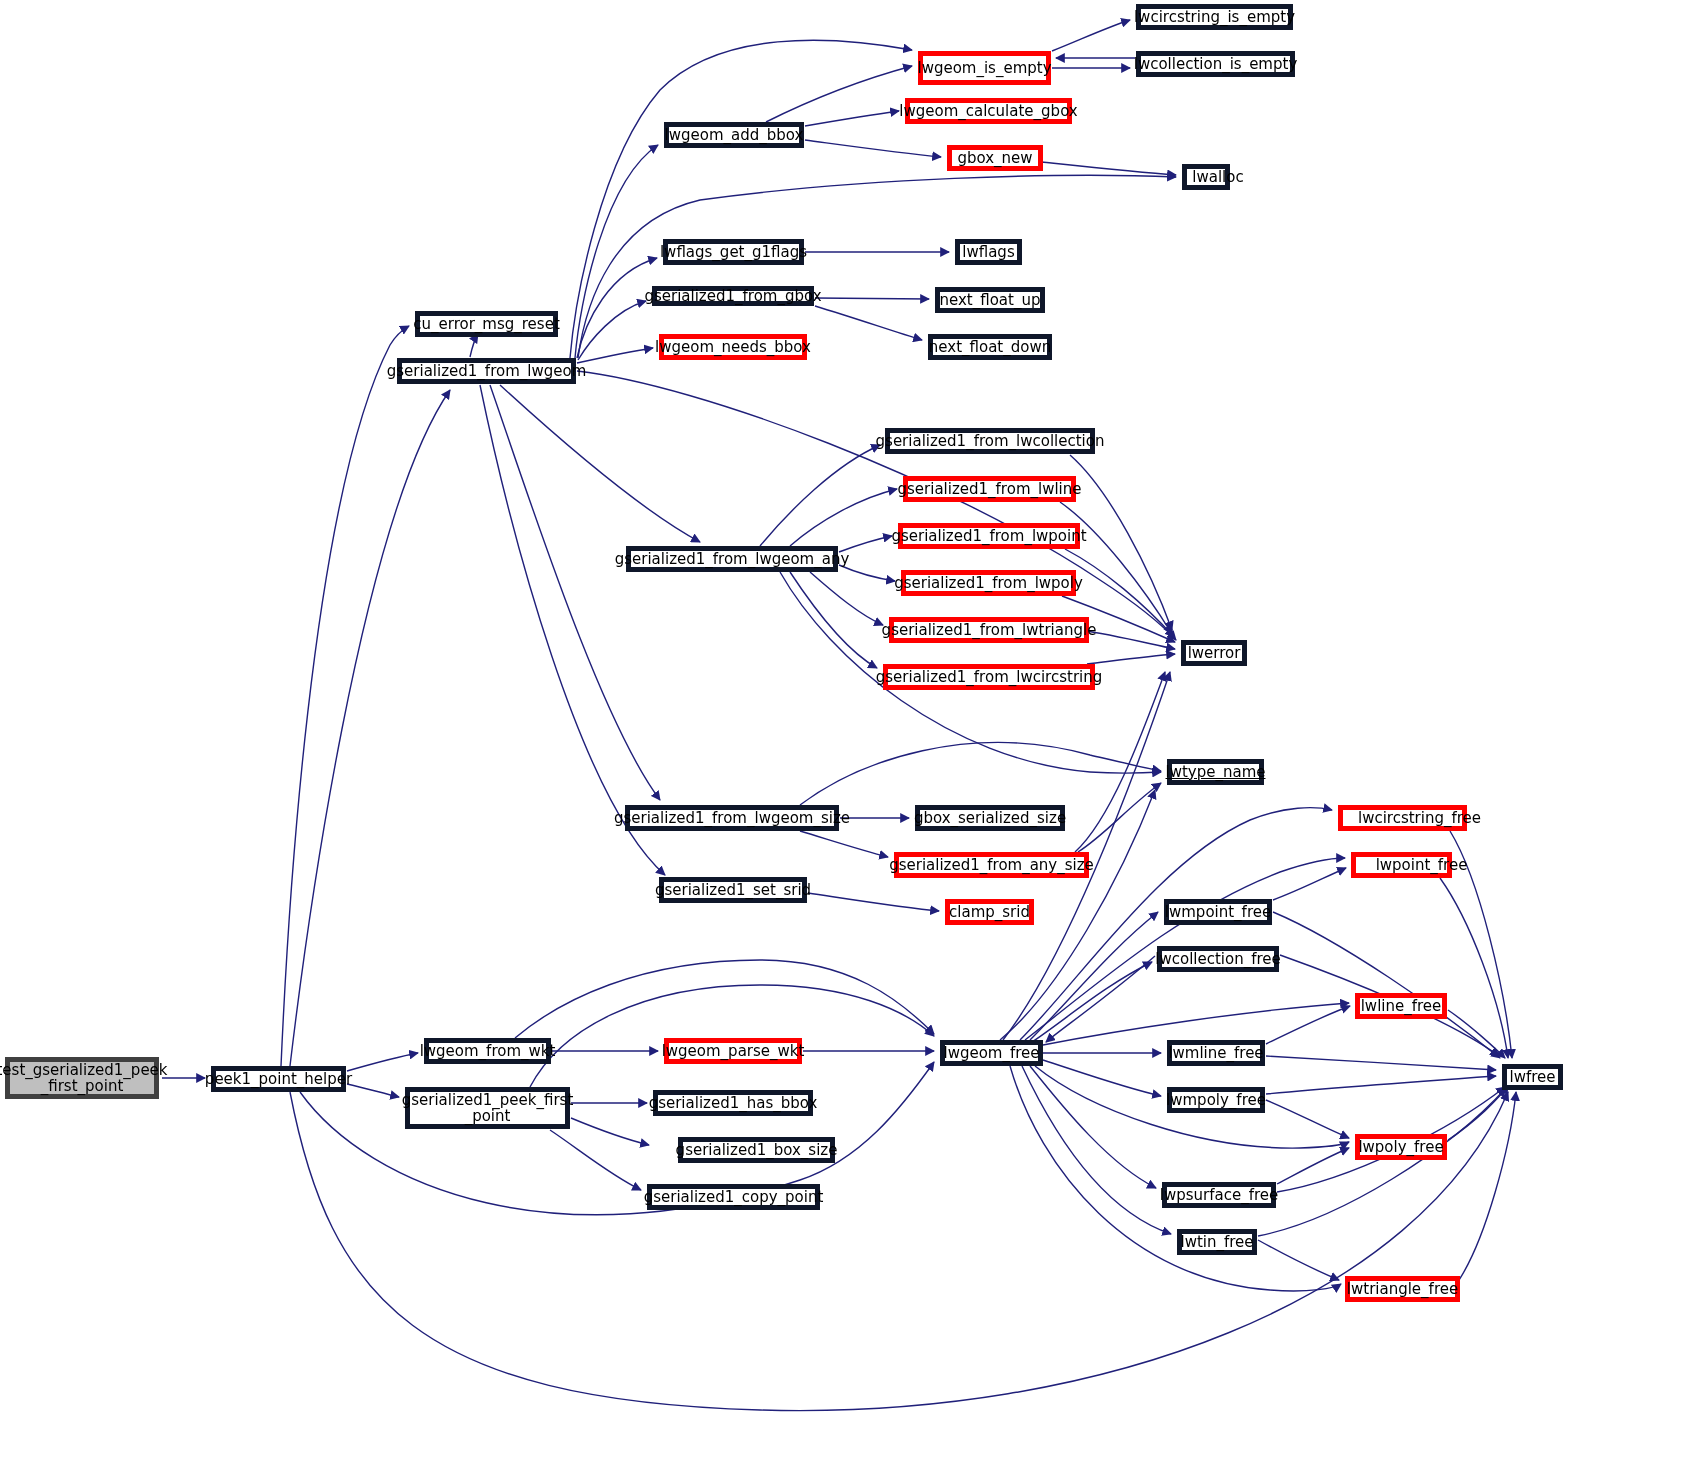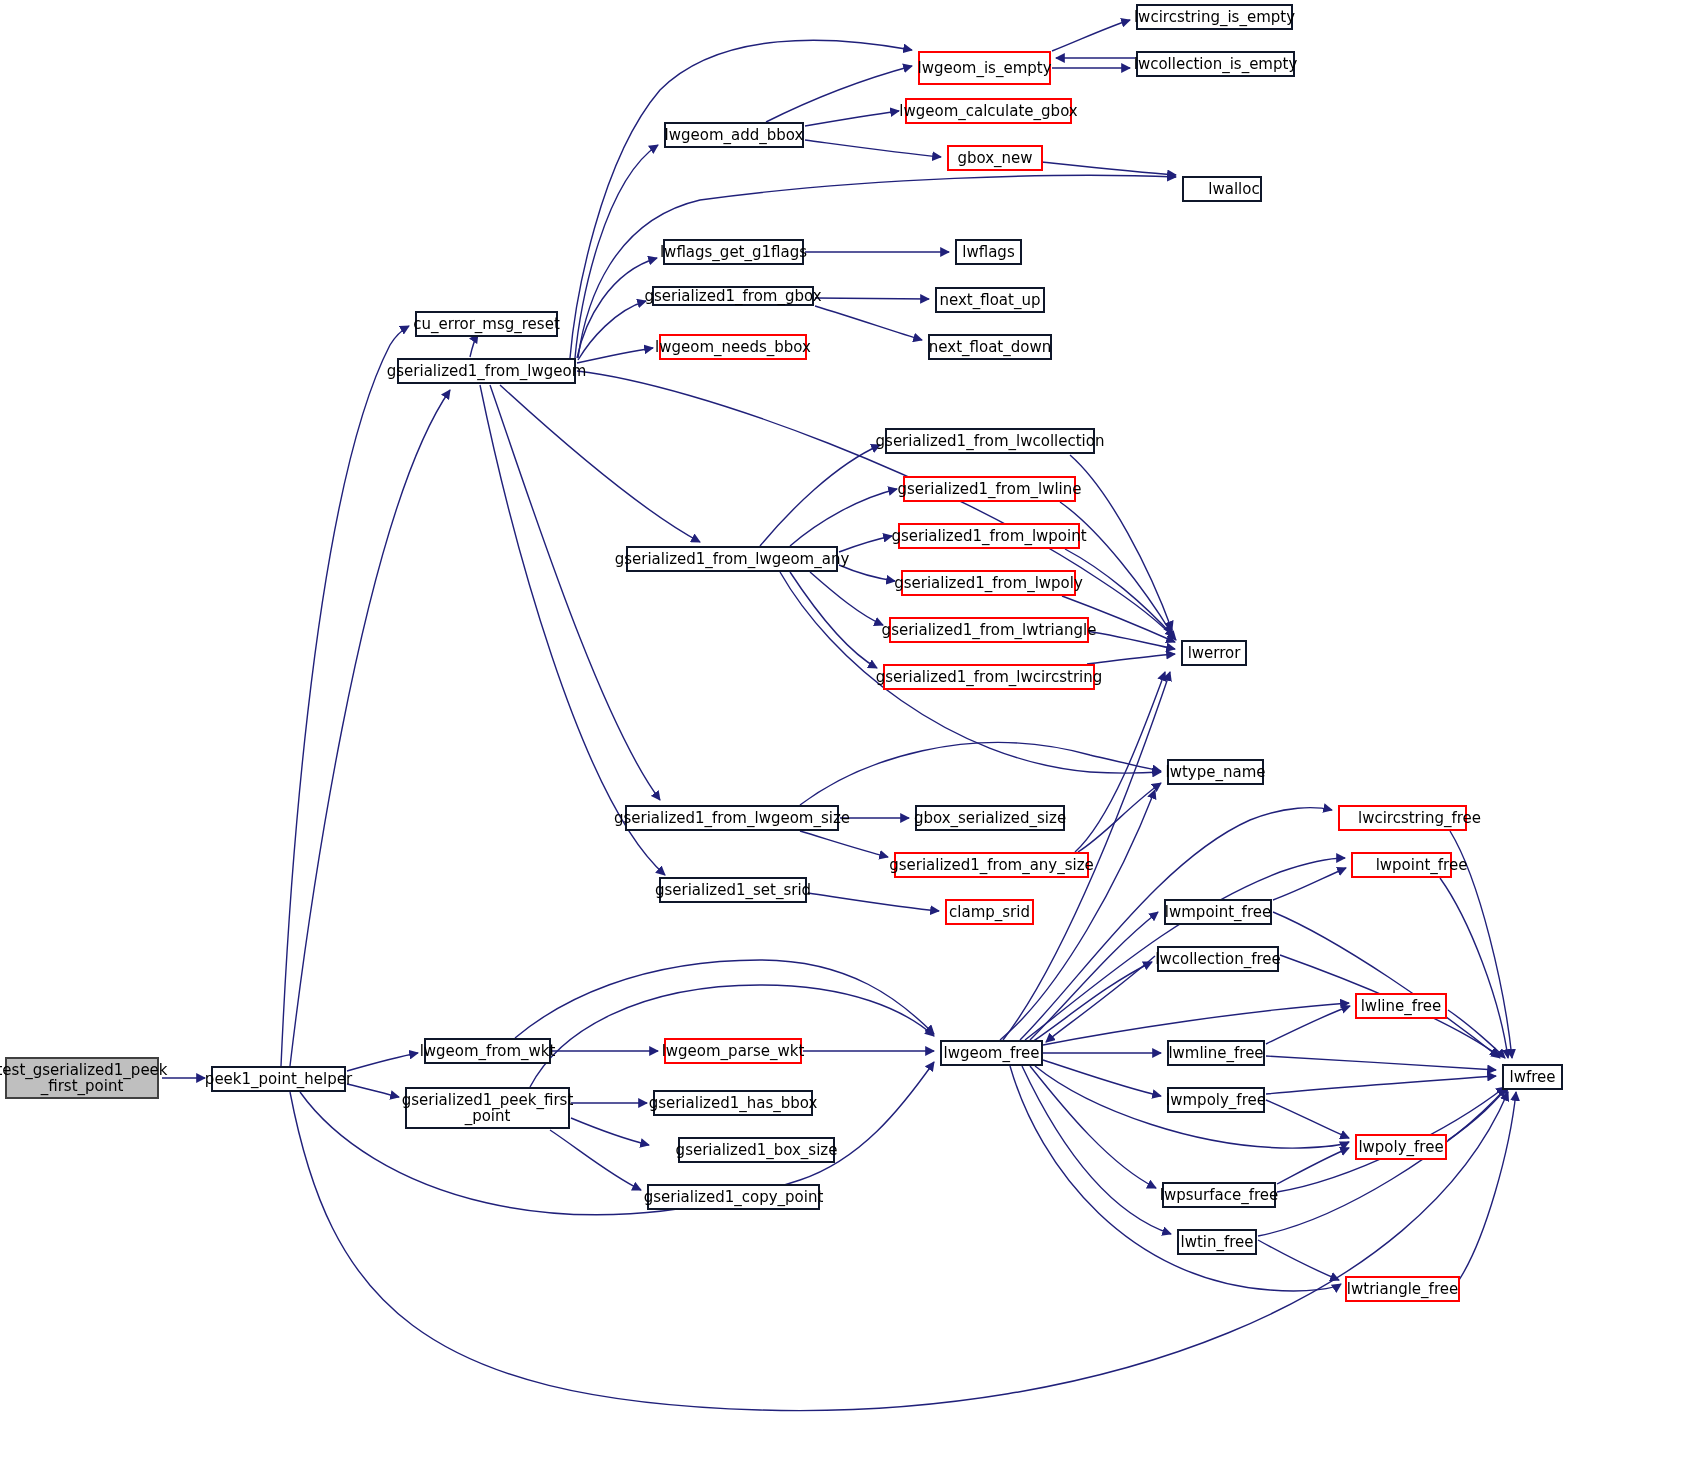--- a/index.html
+++ b/index.html
@@ -19,21 +19,21 @@
     position: absolute;
     left: 0;
     top: 0;
     width: 1683px;
     height: 1458px;
     pointer-events: none;
   }
   .node {
     position: absolute;
     box-sizing: border-box;
-    border: 2px solid #0f172a;
+    border: 5px solid #0f172a;
     background: #ffffff;
     color: #000000;
     font-size: 15px;
     line-height: 1.1;
     display: flex;
     align-items: center;
     justify-content: center;
     text-align: center;
     white-space: pre-line;
     letter-spacing: 0px;
@@ -160,36 +160,36 @@
       <div class="node" style="left: 678px; top: 1137px; width: 157px; height: 26px;"><span class="node-label">gserialized1_box_size</span></div>
       <div class="node" style="left: 647px; top: 1184px; width: 173px; height: 26px;"><span class="node-label">gserialized1_copy_point</span></div>
       <div class="node" style="left: 415px; top: 311px; width: 143px; height: 26px;"><span class="node-label">cu_error_msg_reset</span></div>
       <div class="node" style="left: 397px; top: 358px; width: 179px; height: 26px;"><span class="node-label">gserialized1_from_lwgeom</span></div>
       <div class="node" style="left: 664px; top: 122px; width: 140px; height: 26px;"><span class="node-label">lwgeom_add_bbox</span></div>
       <div class="node red" style="left: 918px; top: 51px; width: 133px; height: 34px;"><span class="node-label">lwgeom_is_empty</span></div>
       <div class="node" style="left: 1136px; top: 4px; width: 157px; height: 26px;"><span class="node-label">lwcircstring_is_empty</span></div>
       <div class="node" style="left: 1136px; top: 51px; width: 159px; height: 26px;"><span class="node-label">lwcollection_is_empty</span></div>
       <div class="node red" style="left: 905px; top: 98px; width: 167px; height: 26px;"><span class="node-label">lwgeom_calculate_gbox</span></div>
       <div class="node red" style="left: 947px; top: 145px; width: 96px; height: 26px;"><span class="node-label">gbox_new</span></div>
-      <div class="node" style="left: 1182px; top: 176px; width: 80px; height: 26px; padding-left: 24px;"><span class="node-label">lwalloc</span></div>
+      <div class="node" style="left: 1182px; top: 164px; width: 48px; height: 26px; padding-left: 24px;"><span class="node-label">lwalloc</span></div>
       <div class="node" style="left: 663px; top: 239px; width: 141px; height: 26px;"><span class="node-label">lwflags_get_g1flags</span></div>
       <div class="node" style="left: 955px; top: 239px; width: 67px; height: 26px;"><span class="node-label">lwflags</span></div>
       <div class="node" style="left: 652px; top: 286px; width: 162px; height: 20px;"><span class="node-label">gserialized1_from_gbox</span></div>
       <div class="node" style="left: 935px; top: 287px; width: 110px; height: 26px;"><span class="node-label">next_float_up</span></div>
       <div class="node" style="left: 928px; top: 334px; width: 124px; height: 26px;"><span class="node-label">next_float_down</span></div>
       <div class="node red" style="left: 659px; top: 334px; width: 148px; height: 26px;"><span class="node-label">lwgeom_needs_bbox</span></div>
       <div class="node" style="left: 626px; top: 546px; width: 212px; height: 26px;"><span class="node-label">gserialized1_from_lwgeom_any</span></div>
       <div class="node" style="left: 885px; top: 428px; width: 210px; height: 26px;"><span class="node-label">gserialized1_from_lwcollection</span></div>
       <div class="node red" style="left: 903px; top: 476px; width: 173px; height: 26px;"><span class="node-label">gserialized1_from_lwline</span></div>
       <div class="node red" style="left: 898px; top: 523px; width: 182px; height: 26px;"><span class="node-label">gserialized1_from_lwpoint</span></div>
       <div class="node red" style="left: 901px; top: 570px; width: 175px; height: 26px;"><span class="node-label">gserialized1_from_lwpoly</span></div>
       <div class="node red" style="left: 889px; top: 617px; width: 200px; height: 26px;"><span class="node-label">gserialized1_from_lwtriangle</span></div>
       <div class="node red" style="left: 883px; top: 664px; width: 212px; height: 26px;"><span class="node-label">gserialized1_from_lwcircstring</span></div>
       <div class="node" style="left: 1181px; top: 640px; width: 66px; height: 26px;"><span class="node-label">lwerror</span></div>
-      <div class="node" style="left: 1167px; top: 759px; width: 97px; height: 26px;"><span class="node-label">lwtype_name</span></div>
+      <div class="node" style="left: 1167px; top: 759px; width: 97px; height: 26px; text-decoration: underline;"><span class="node-label">lwtype_name</span></div>
       <div class="node" style="left: 625px; top: 805px; width: 214px; height: 26px;"><span class="node-label">gserialized1_from_lwgeom_size</span></div>
       <div class="node" style="left: 915px; top: 805px; width: 150px; height: 26px;"><span class="node-label">gbox_serialized_size</span></div>
       <div class="node red" style="left: 894px; top: 852px; width: 195px; height: 26px;"><span class="node-label">gserialized1_from_any_size</span></div>
       <div class="node" style="left: 659px; top: 877px; width: 148px; height: 26px;"><span class="node-label">gserialized1_set_srid</span></div>
       <div class="node red" style="left: 945px; top: 899px; width: 89px; height: 26px;"><span class="node-label">clamp_srid</span></div>
       <div class="node red" style="left: 1338px; top: 805px; width: 129px; height: 26px; padding-left: 34px;"><span class="node-label">lwcircstring_free</span></div>
       <div class="node red" style="left: 1351px; top: 852px; width: 101px; height: 26px; padding-left: 40px;"><span class="node-label">lwpoint_free</span></div>
       <div class="node" style="left: 1164px; top: 899px; width: 108px; height: 26px;"><span class="node-label">lwmpoint_free</span></div>
       <div class="node" style="left: 1157px; top: 946px; width: 122px; height: 26px;"><span class="node-label">lwcollection_free</span></div>
       <div class="node red" style="left: 1355px; top: 993px; width: 92px; height: 26px;"><span class="node-label">lwline_free</span></div>

